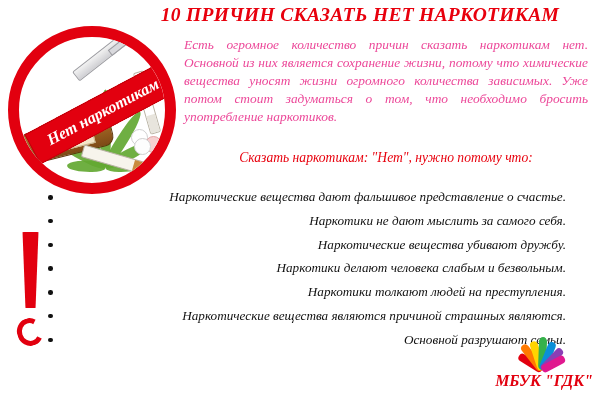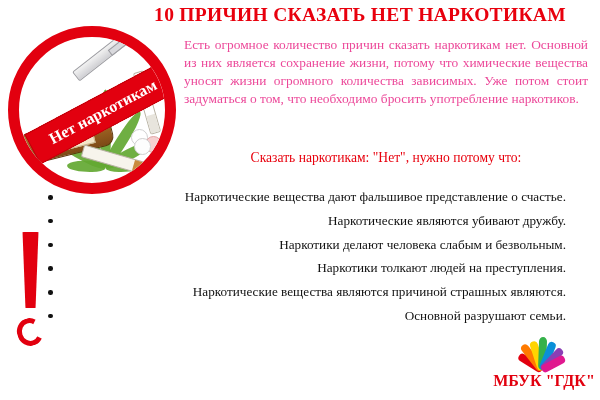--- a/index.html
+++ b/index.html
@@ -12,20 +12,21 @@
     overflow: hidden;
     background: #ffffff;
     font-family: "Liberation Serif", serif;
     position: relative;
   }
   .page {
     position: relative;
     width: 600px;
     height: 400px;
     background: #ffffff;
+    font-style: italic;
   }
 
   
   .title {
     position: absolute;
     left: 130px;
     top: 4px;
     width: 460px;
     text-align: center;
     font-family: "Liberation Serif", serif;
@@ -377,21 +378,22 @@
   <div class="intro">Есть огромное количество причин сказать наркотикам нет. Основной из них является сохранение жизни, потому что химические вещества уносят жизни огромного количества зависимых. Уже потом стоит задуматься о том, что необходимо бросить употребление наркотиков.</div>
   <div class="lead">Сказать наркотикам: "Нет", нужно потому что:</div>
 
   <div class="excl">
     <div class="excl-bar"></div>
     <div class="excl-dot"></div>
   </div>
 
   <ul class="list">
     <li>Наркотические вещества дают фальшивое представление о счастье.</li>
-    <li>Наркотические являются убивают дружбу.</li>
+    <li>Наркотики не дают мыслить за самого себя.</li>
+    <li>Наркотические вещества убивают дружбу.</li>
     <li>Наркотики делают человека слабым и безвольным.</li>
     <li>Наркотики толкают людей на преступления.</li>
     <li>Наркотические вещества являются причиной страшных являются.</li>
     <li>Основной разрушают семьи.</li>
 
   </ul>
 
   <div class="logo">
     <div class="logo-burst">
       <i></i>

